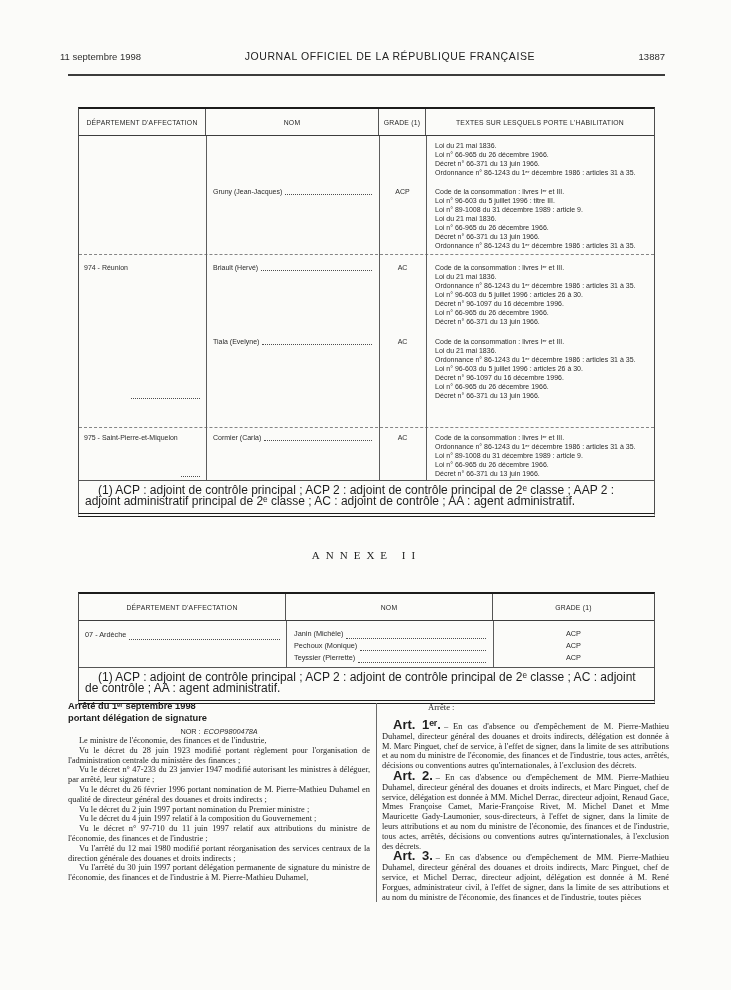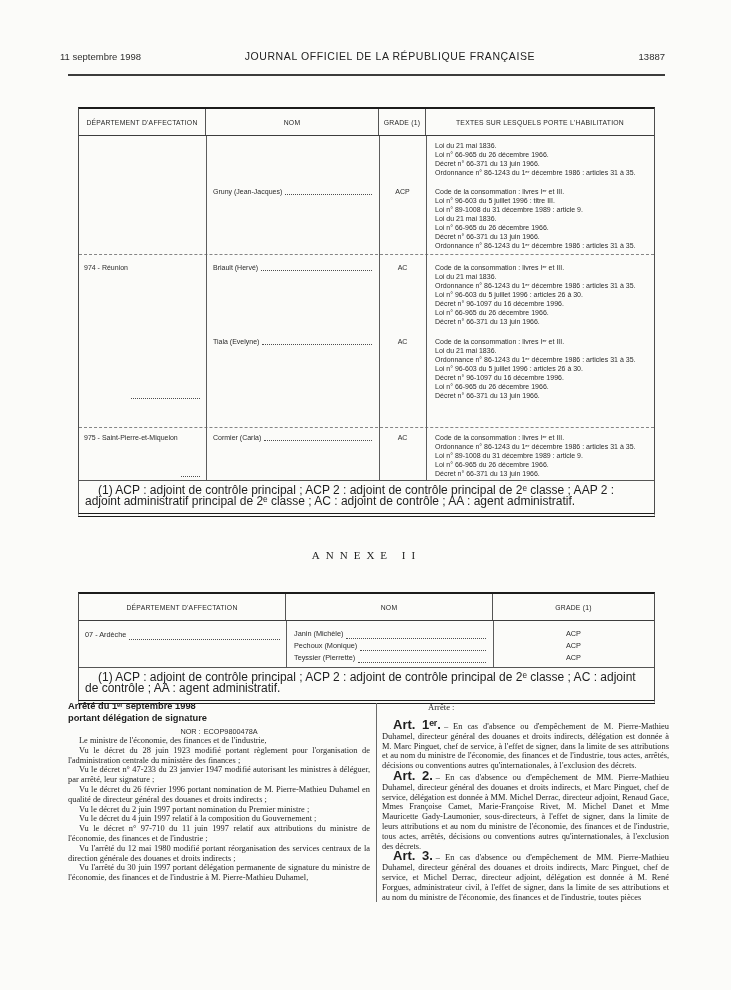--- a/index.html
+++ b/index.html
@@ -96,21 +96,21 @@
   .col-left{width:302px;flex-shrink:0;}
   .col-divider{width:1px;background:#6a6a6a;margin:2px 5px 0 6px;}
   .col-right{flex:1;}
 
   .arrete-title{
     text-align:left;font-family:"Liberation Sans","DejaVu Sans",sans-serif;
     font-weight:bold;font-size:9.3px;line-height:11.5px;color:#1d1d1d;
   }
   .nor-line{text-align:center;font-family:"Liberation Sans","DejaVu Sans",sans-serif;
     font-size:7.3px;margin-top:3px;color:#2a2a2a;}
-  .nor-line .nor-val{margin-left:3px;text-align:right;}
+  .nor-line .nor-val{font-style:italic;margin-left:3px;text-align:right;}
 
   .body-text{}
   .body-text p{
     margin:0;font-family:"Liberation Serif","DejaVu Serif",serif;
     font-size:8.4px;line-height:9.8px;text-align:justify;text-indent:11px;color:#1e1e1e;
   }
   .intro{
     font-family:"Liberation Serif","DejaVu Serif",serif;
     font-size:8.6px;margin:1px 0 8px 46px;color:#1e1e1e;
   }

